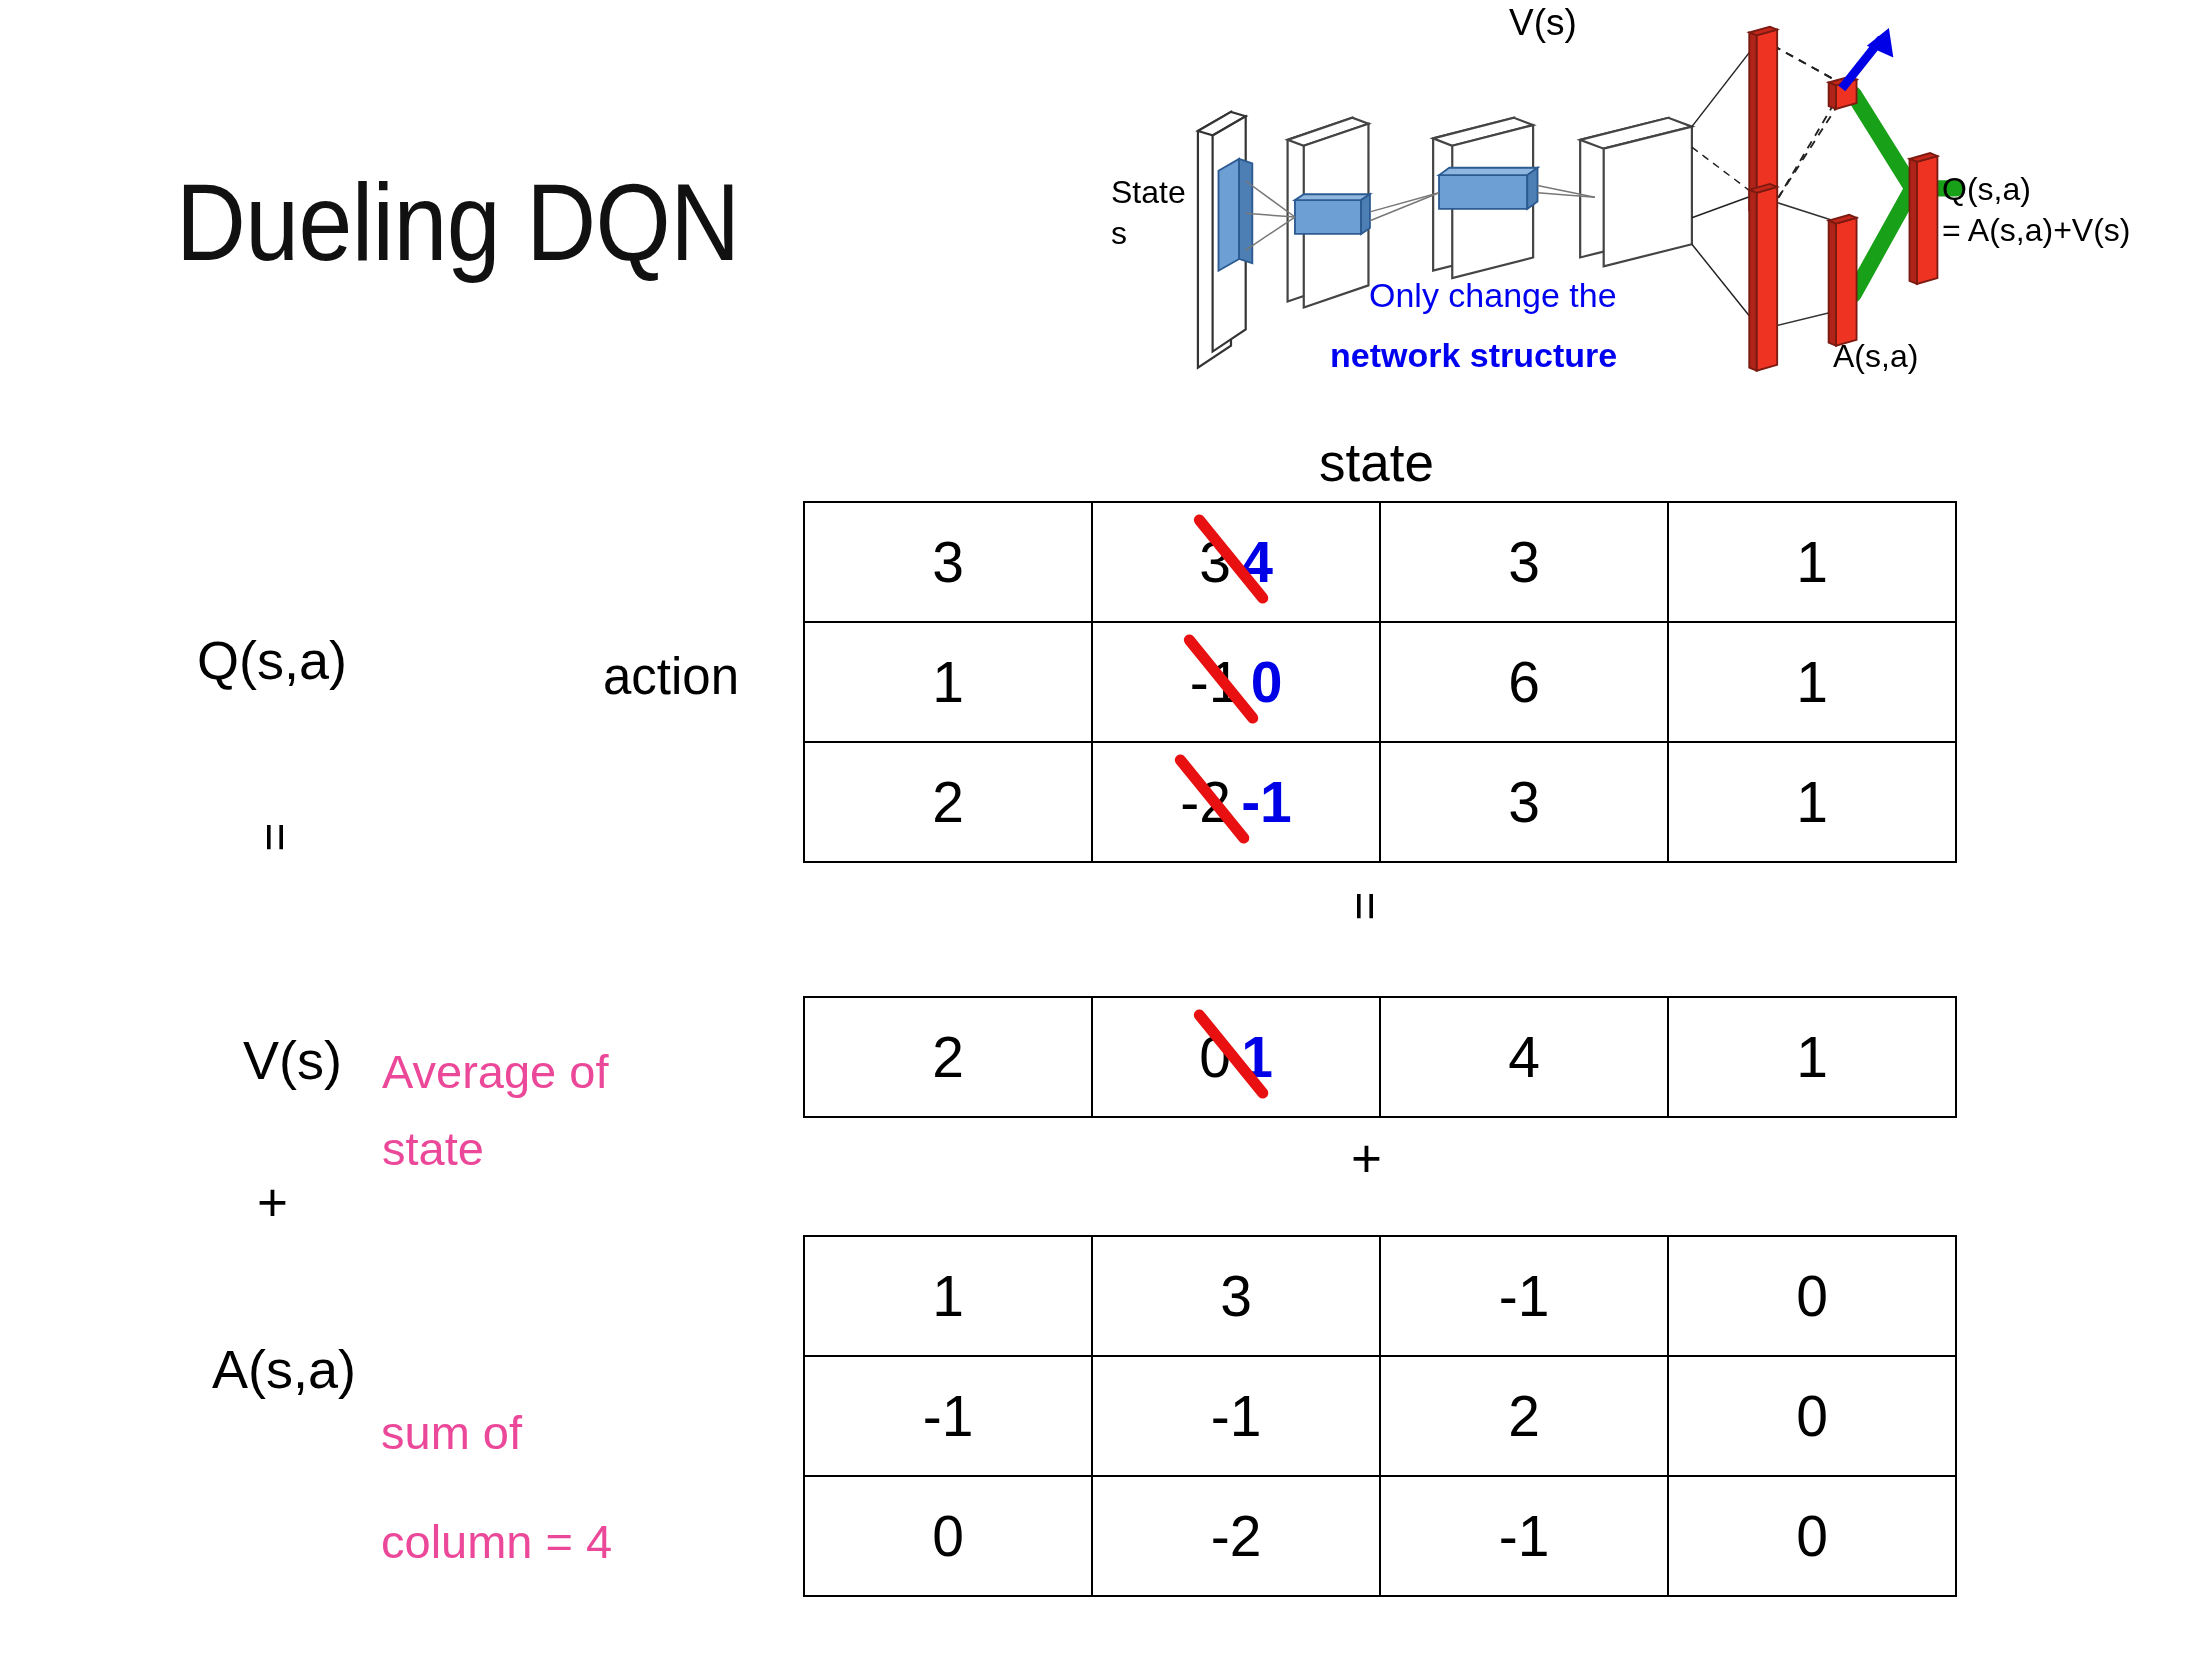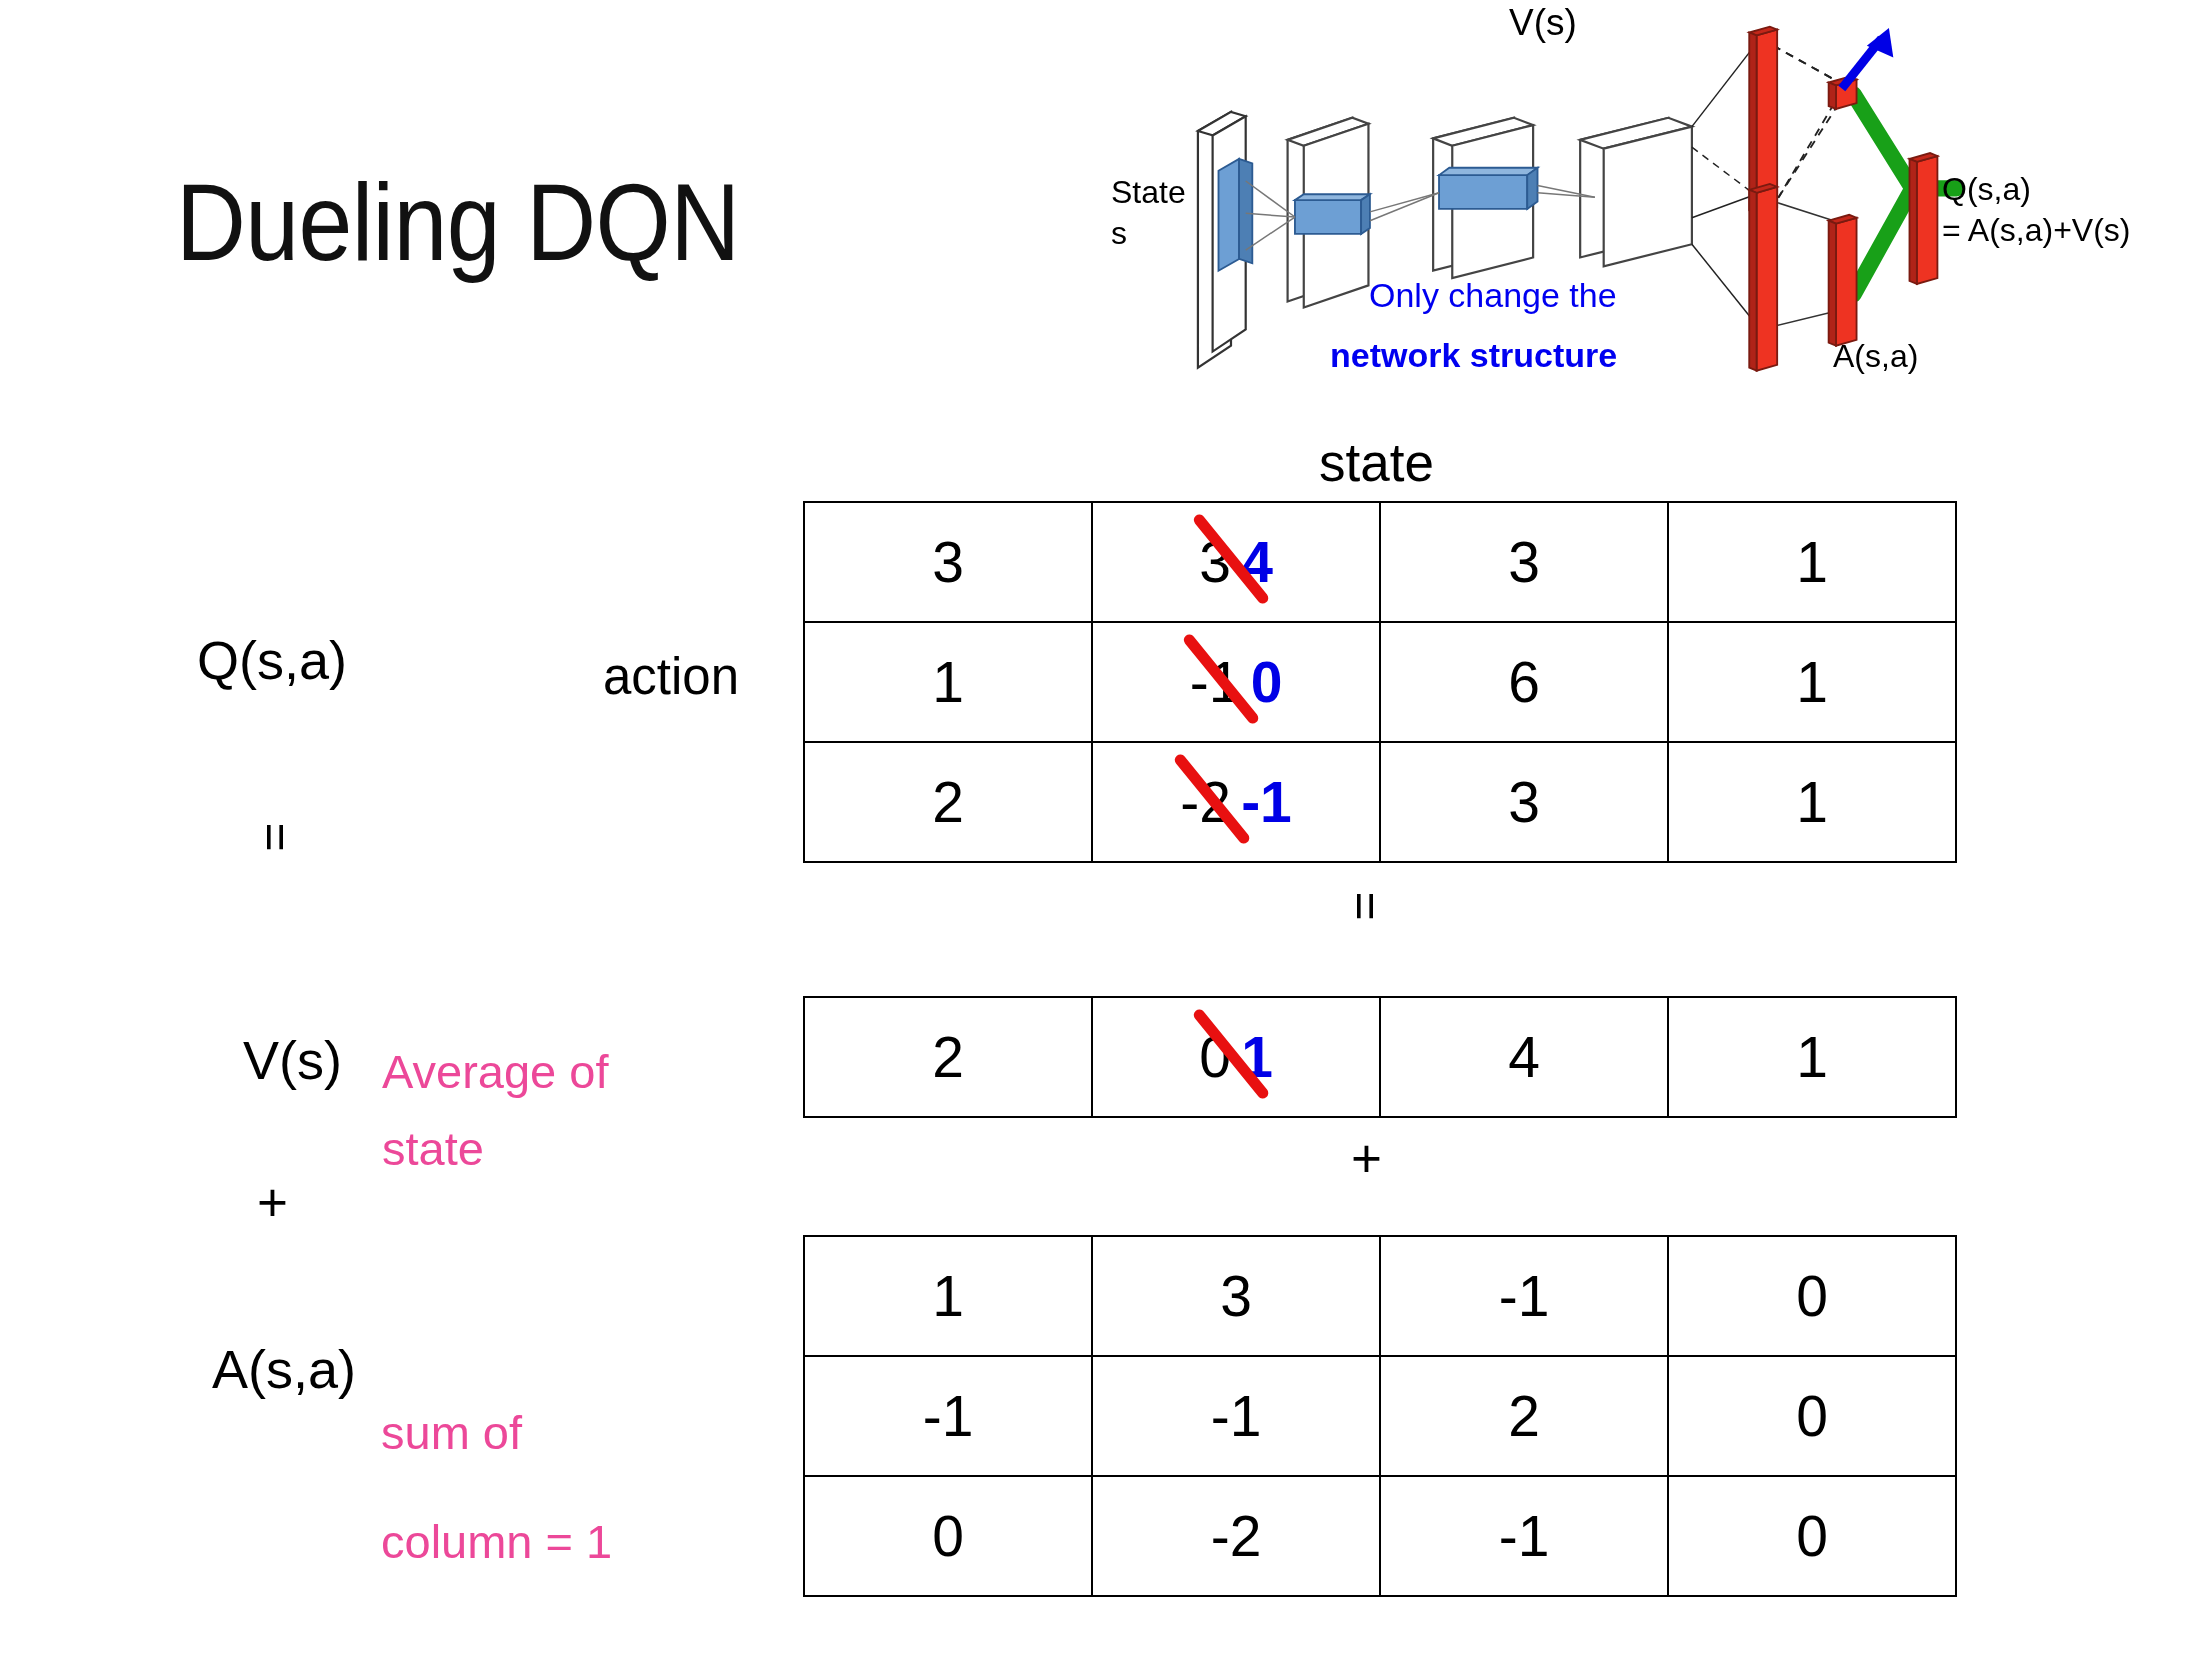--- a/index.html
+++ b/index.html
@@ -289,21 +289,21 @@
 <div id="label-state">state</div>
 
 <div class="op-eq-rot" id="op-eq-left">=</div>
 <div class="op-eq-rot" id="op-eq-center">=</div>
 <div class="op-plus" id="op-plus-left">+</div>
 <div class="op-plus" id="op-plus-center">+</div>
 
 <div class="blue-note" id="note-avg-1">Average of</div>
 <div class="blue-note" id="note-avg-2">state</div>
 <div class="blue-note" id="note-sum-1">sum of</div>
-<div class="blue-note" id="note-sum-2">column = 1</div>
+<div class="blue-note" id="note-sum-2">column = 4</div>
 
 <table class="grid-table" id="table-q">
     <tbody>
       <tr>
         <td>3</td>
         <td class="edited-cell"><span class="edited-inner">
             <span class="old-val"><svg class="strike" viewBox="0 0 118 130">
                 <line x1="14" y1="12" x2="100" y2="118" stroke="#e81010" stroke-width="15" stroke-linecap="round"></line>
               </svg>3</span>
             <span class="new-val">4</span>

